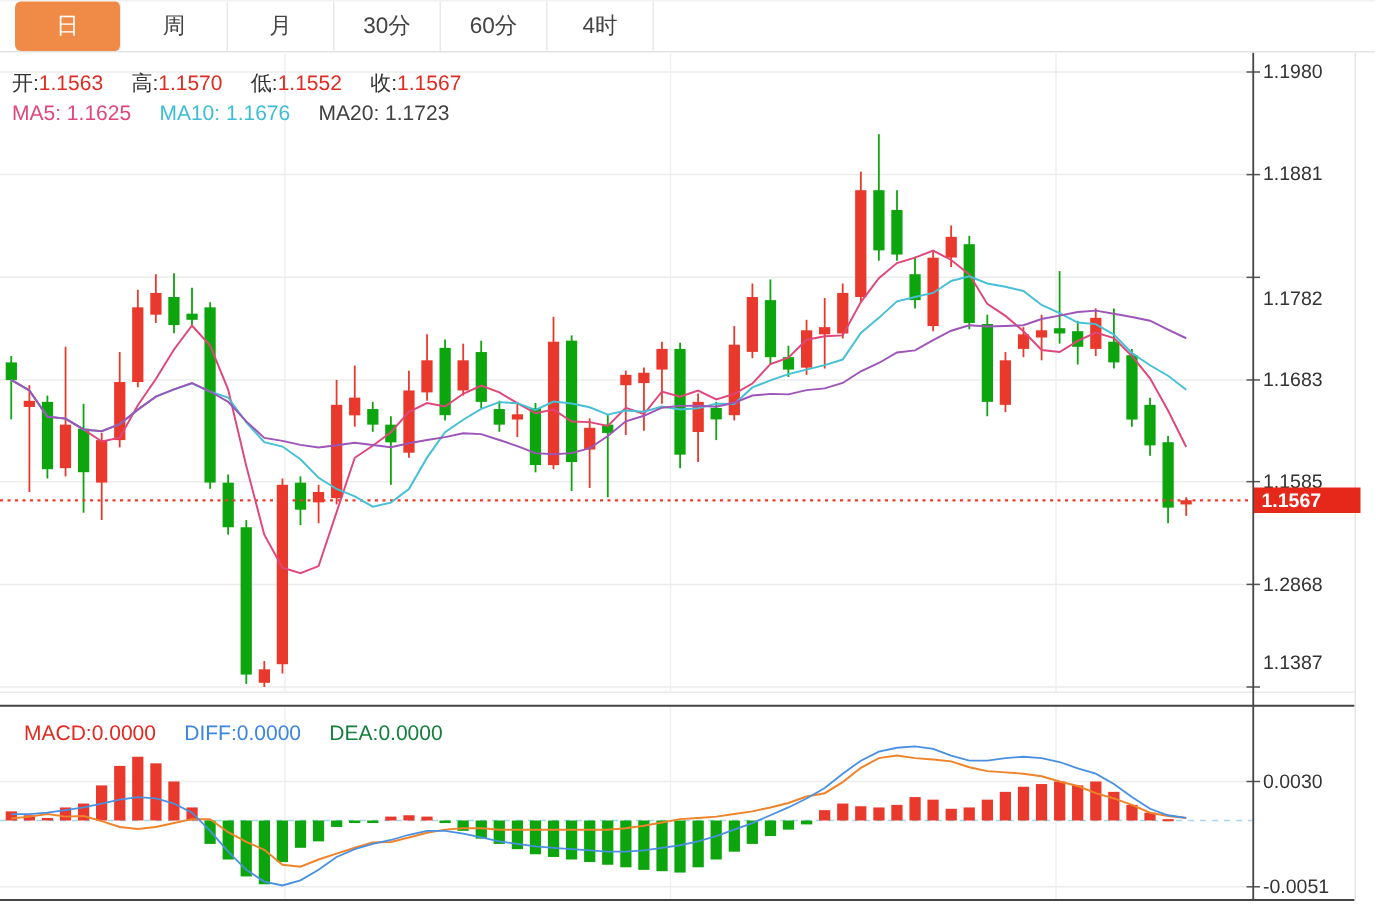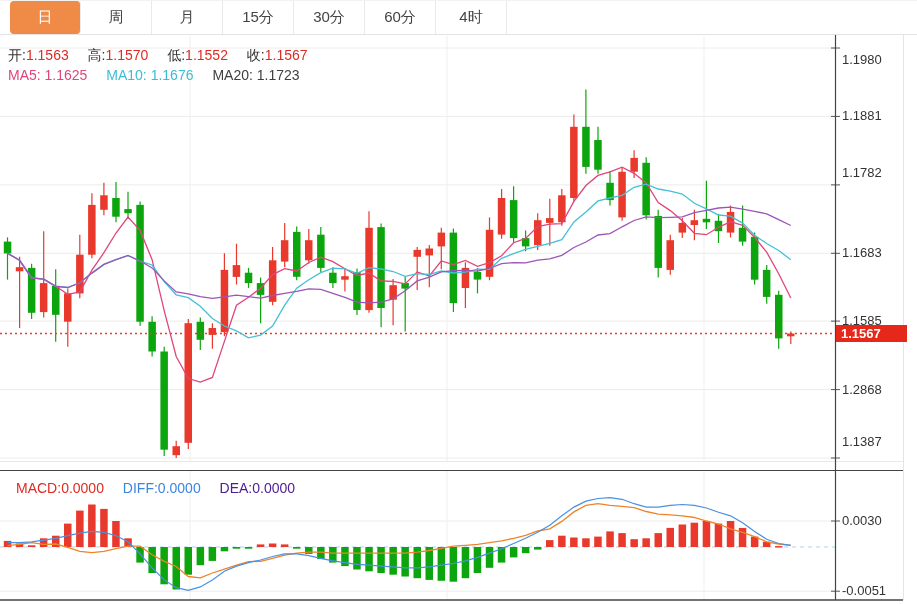--- a/index.html
+++ b/index.html
@@ -13,36 +13,35 @@
        font-size:15px;color:#444;border-right:1px solid #e9e9e9;box-sizing:border-box;cursor:pointer;}
   .tab.active{background:#ef8b47;color:#fff;border-radius:4px;}
   
   #chart-svg{position:absolute;left:0;top:0;z-index:1;}
   
   .legend{position:absolute;font-size:14px;white-space:nowrap;z-index:4;letter-spacing:0;}
   .legend .grp{margin-right:15px;}
   .lbl-dark{color:#333;}
   .val-red{color:#df2b22;}
   .ma5{color:#e0467a;} .ma10{color:#3bbdd3;} .ma20{color:#404040;}
-  .macd-l{color:#df2b22;} .diff-l{color:#3d86e0;} .dea-l{color:#4c1d95;}
+  .macd-l{color:#df2b22;} .diff-l{color:#3d86e0;} .dea-l{color:#15803d;}
   
   .axis-label{position:absolute;left:842px;font-size:13px;color:#333;z-index:3;line-height:16px;}
   .price-badge{position:absolute;left:836px;width:66px;height:17px;background:#e5281a;color:#fff;
                font-size:13px;font-weight:600;line-height:17px;padding-left:5px;z-index:5;}
 </style>
 </head>
 <body>
 
 <div class="app">
 
   <div class="tabbar" id="tabbar">
       <div class="tab active">日</div>
       <div class="tab">周</div>
       <div class="tab">月</div>
-      <div class="tab">15分</div>
       <div class="tab">30分</div>
       <div class="tab">60分</div>
       <div class="tab">4时</div>
     </div>
 
   <div id="chart-area">
       <svg id="chart-svg" width="917" height="604" xmlns="http://www.w3.org/2000/svg">
         <line x1="190" y1="36" x2="190" y2="461" stroke="#edf1ee" stroke-width="1"></line>
         <line x1="190" y1="471" x2="190" y2="600" stroke="#edf1ee" stroke-width="1"></line>
         <line x1="447" y1="36" x2="447" y2="461" stroke="#edf1ee" stroke-width="1"></line>
@@ -298,23 +297,23 @@
 
   <div class="legend" style="left:16px;top:480px;">
     <span class="grp macd-l"><span>MACD:</span><span>0.0000</span></span>
     <span class="grp diff-l"><span>DIFF:</span><span>0.0000</span></span>
     <span class="grp dea-l"><span>DEA:</span><span>0.0000</span></span>
   </div>
 
   <div class="price-badge" id="price-badge" style="top: 325.048px;">1.1567</div>
 
   <div id="axis-labels">
-      <div class="axis-label" style="top: 40px; margin-top: 12px;">1.1980</div>
+      <div class="axis-label" style="top: 40px;">1.1980</div>
       <div class="axis-label" style="top: 108.449px;">1.1881</div>
-      <div class="axis-label" style="top: 165px;">1.1782</div>
+      <div class="axis-label" style="top: 191px;">1.1782</div>
       <div class="axis-label" style="top: 245.346px; text-align: center;">1.1683</div>
       <div class="axis-label" style="top: 313.103px;">1.1585</div>
       <div class="axis-label" style="top: 381.551px;">1.2868</div>
       <div class="axis-label" style="top: 434px;">1.1387</div>
       <div class="axis-label" style="top: 513.002px;">0.0030</div>
       <div class="axis-label" style="top: 583.197px; text-align: center;">-0.0051</div>
     </div>
 </div>
 
 </body></html>

